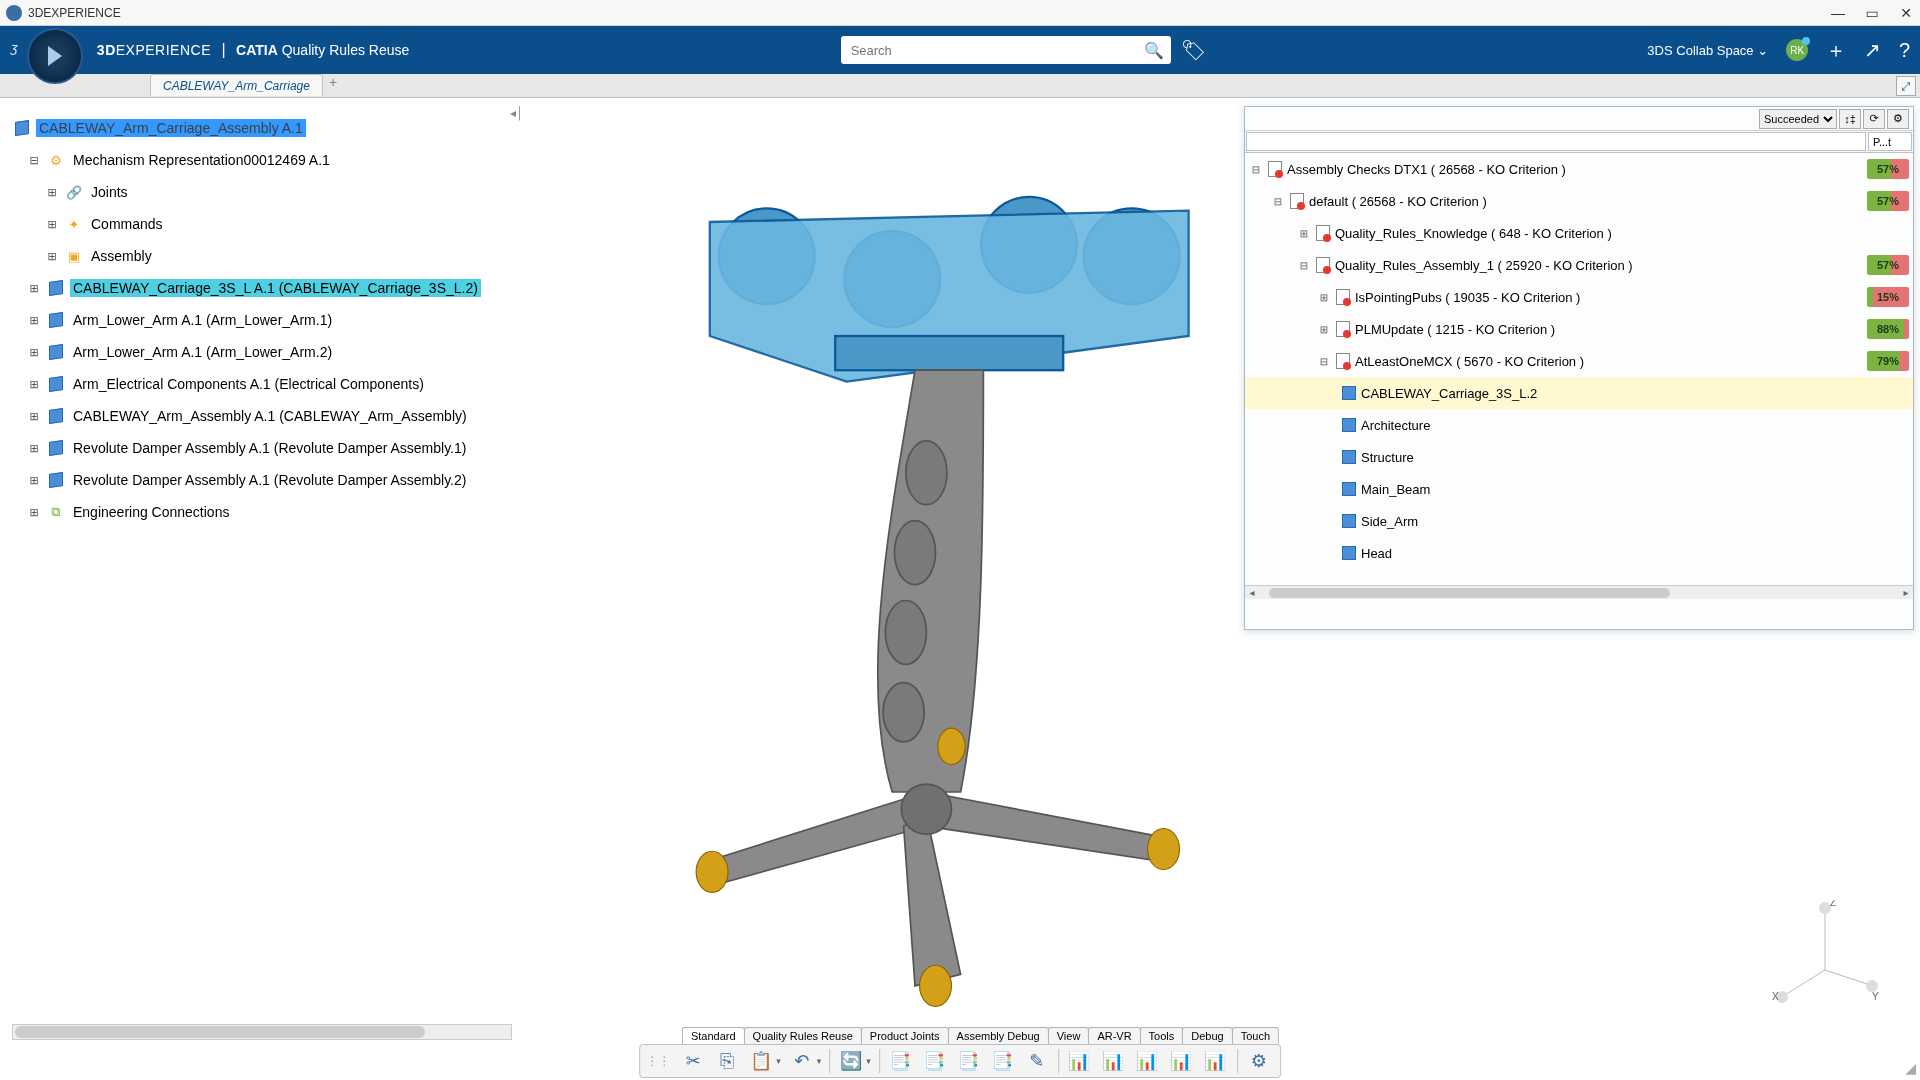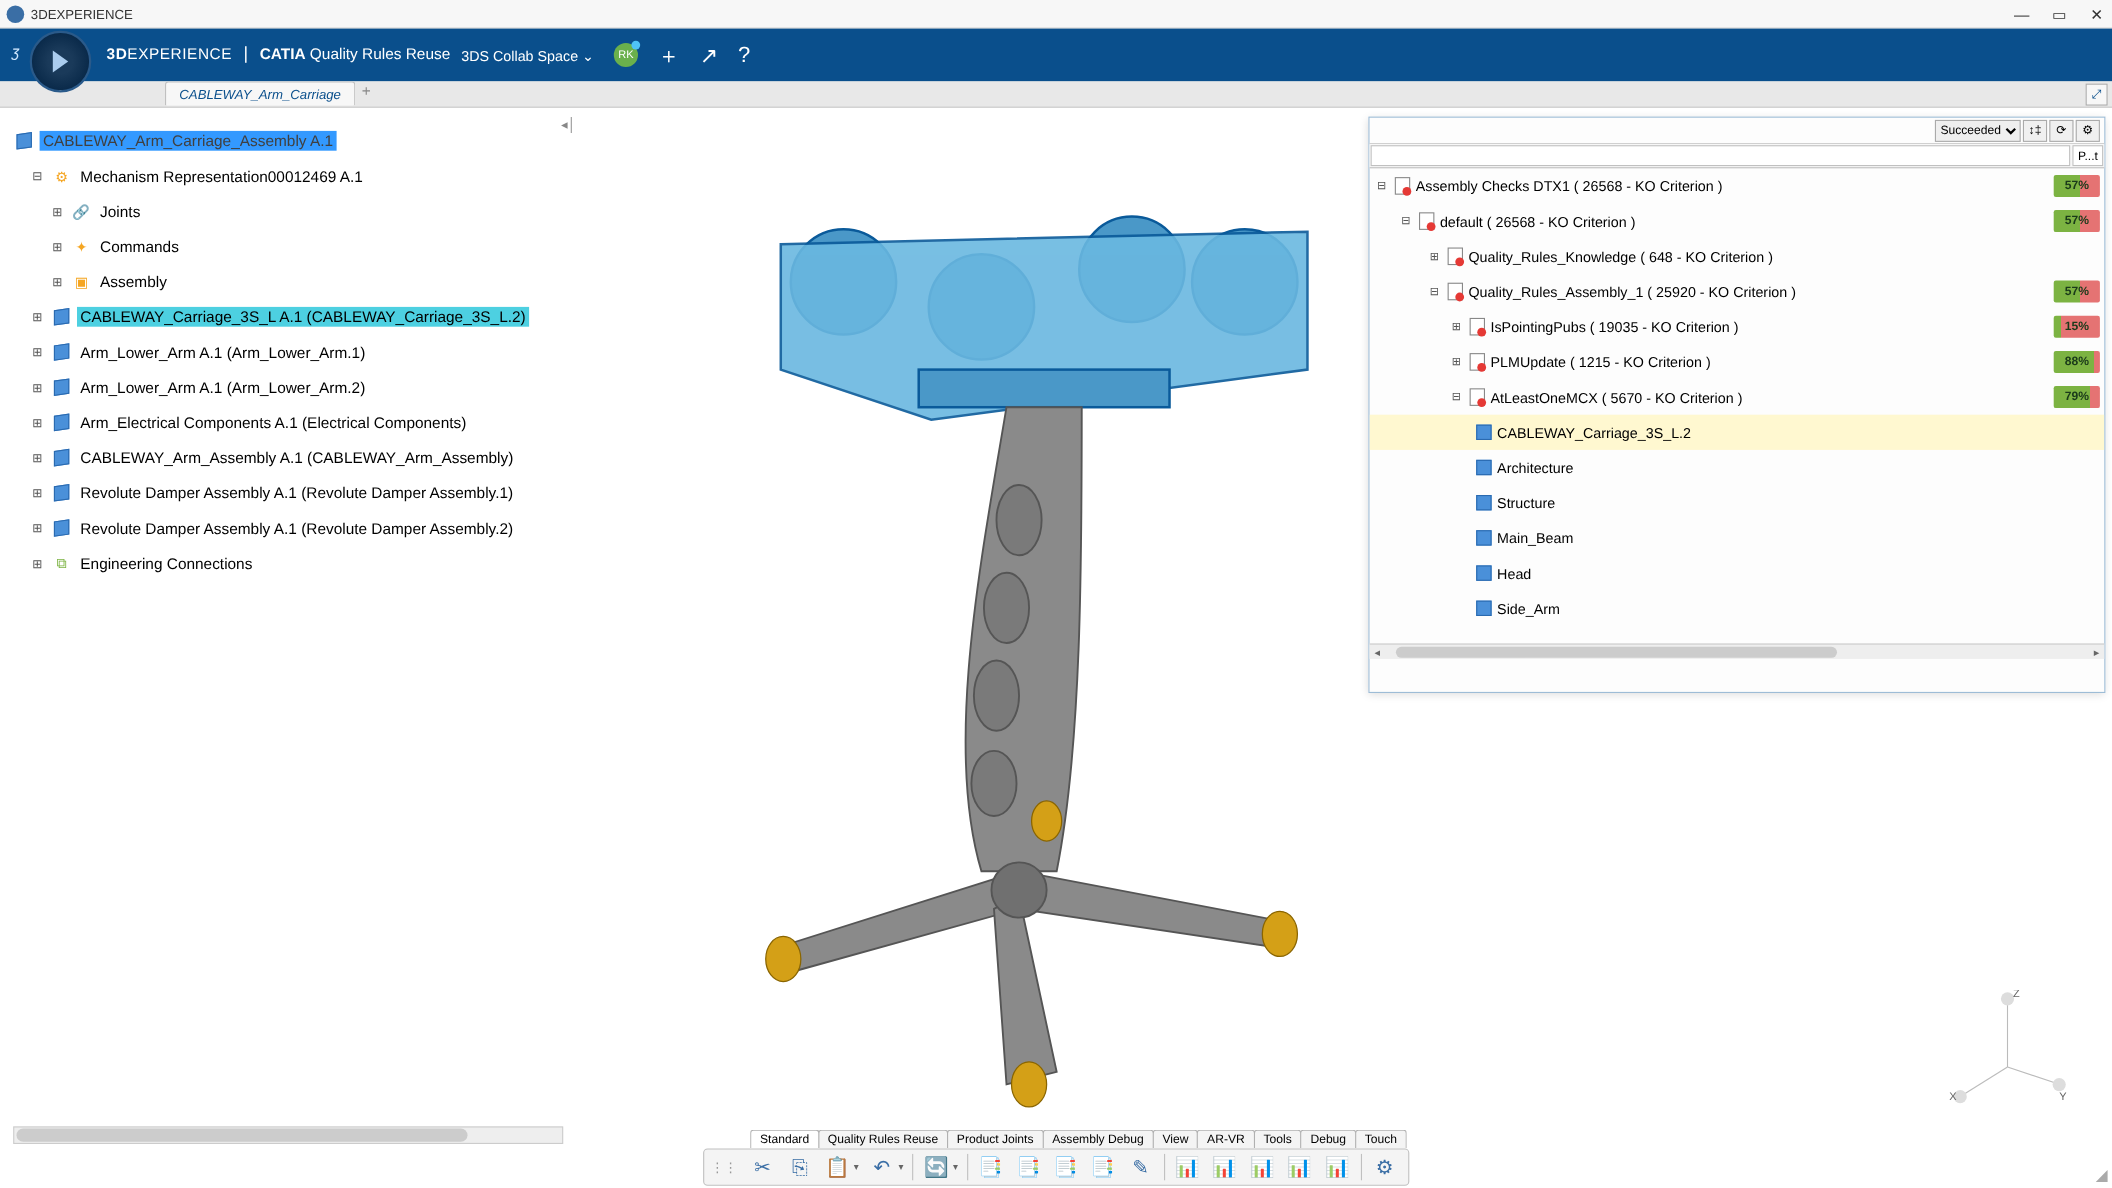--- a/index.html
+++ b/index.html
@@ -64,21 +64,21 @@
 .reports { position: absolute; top: 8px; right: 6px; width: 670px; height: 524px; background: #fdfdfd; border: 1px solid #9dbcd6; box-shadow: 0 2px 8px rgba(0,0,0,0.15); font-size: 13px; }
 .reports-title { height: 20px; background: linear-gradient(#e4eef7,#cddce9); border-bottom: 1px solid #a8c0d6; display: flex; align-items: center; padding: 0 4px; }
 .reports-title .ricon { width:14px;height:12px;border:1px solid #6a8aaa;margin-right:6px;background:#fff; }
 .reports-title .rtitle { font-weight: bold; font-size: 12px; flex: 1; color:#333; }
 .reports-title .rwbtn { width: 14px; height: 14px; border: 1px solid #888; margin-left: 2px; font-size: 9px; text-align: center; line-height: 12px; cursor: pointer; background:#eee; }
 .reports-toolbar { height: 24px; display: flex; align-items: center; justify-content: flex-end; padding: 0 4px; gap: 2px; border-bottom:1px solid #d0d0d0; }
 .reports-toolbar select { height: 20px; font-size: 11px; border:1px solid #aaa; }
 .reports-toolbar .tbtn { width: 22px; height: 20px; border: 1px solid #aaa; background: #f0f0f0; font-size: 11px; cursor: pointer; display:flex;align-items:center;justify-content:center; }
 .reports-header { height: 22px; display: flex; border-bottom: 1px solid #c0c0c0; background:#f7f7f7; }
 .reports-header .col1 { flex: 1; border-right: 1px solid #c0c0c0; border:1px solid #c0c0c0; margin:1px; background:#fff; }
-.reports-header .col2 { width: 28px; font-size: 11px; padding: 3px 4px; border:1px solid #c0c0c0; margin:1px; background:#fff; }
+.reports-header .col2 { width: 44px; font-size: 11px; padding: 3px 4px; border:1px solid #c0c0c0; margin:1px; background:#fff; }
 .report-tree { overflow-y: auto; height: 432px; }
 .rrow { display: flex; align-items: center; height: 32px; border-bottom: 0; padding-left: 4px; }
 .rrow .exp { width: 14px; font-size: 10px; color: #555; cursor: pointer; text-align:center; }
 .rrow .ricon2 { width: 18px; height: 18px; margin: 0 3px; display:inline-flex;align-items:center;justify-content:center; }
 .rrow .rlabel { flex: 1; white-space: nowrap; overflow: hidden; }
 .rrow .badge { width: 42px; height: 20px; margin-right: 4px; font-size: 11px; font-weight: bold; display: flex; align-items: center; justify-content: center; border-radius: 2px; position: relative; overflow: hidden; }
 .badge-57 { background: linear-gradient(to right, #7cb342 57%, #e57373 57%); color: #1a3a1a; }
 .badge-15 { background: linear-gradient(to right, #7cb342 15%, #e57373 15%); color: #1a3a1a; margin-left: 48px; }
 .badge-88 { background: linear-gradient(to right, #7cb342 88%, #e57373 88%); color: #1a3a1a; }
 .badge-79 { background: linear-gradient(to right, #7cb342 79%, #e57373 79%); color: #1a3a1a; }
@@ -130,20 +130,25 @@
 </div>
 
 <div class="header">
   <div class="ds-logo">ᶾ</div>
   <div class="compass"></div>
   <div>
     <span class="brand"><b>3D</b><span>EXPERIENCE</span></span>
     <span class="sep">|</span>
     <span class="module"><b>CATIA</b> <span>Quality Rules Reuse</span></span>
   </div>
+  <div class="search-wrap">
+    <input class="search" placeholder="Search" style="">
+    <span class="search-btn">🔍</span>
+    <span class="tag-icon">🏷</span>
+  </div>
   <div class="right-tools">
     <span class="collab"><span>3DS Collab Space</span> ⌄</span>
     <span class="avatar">RK</span>
     <span class="hicon">＋</span>
     <span class="hicon">↗</span>
     <span class="hicon">?</span>
   </div>
 </div>
 
 <div class="tabbar">
@@ -364,27 +369,27 @@
       <div class="rrow rind4">
         <span class="ricon2">
             <span class="cube-line"></span>
           </span>
         <span class="rlabel">Main_Beam</span>
       </div>
       <div class="rrow rind4">
         <span class="ricon2">
             <span class="cube-line"></span>
           </span>
+        <span class="rlabel">Side_Arm</span>
+      </div>
+      <div class="rrow rind4">
+        <span class="ricon2">
+            <span class="cube-line"></span>
+          </span>
         <span class="rlabel">Head</span>
-      </div>
-      <div class="rrow rind4">
-        <span class="ricon2">
-            <span class="cube-line"></span>
-          </span>
-        <span class="rlabel">Side_Arm</span>
       </div>
     </div>
     <div class="reports-scroll">
       <span class="sarrow">◂</span>
       <div class="sthumb"></div>
       <span class="sarrow" style="margin-left:auto">▸</span>
     </div>
   </div>
 
   <div class="axis">

